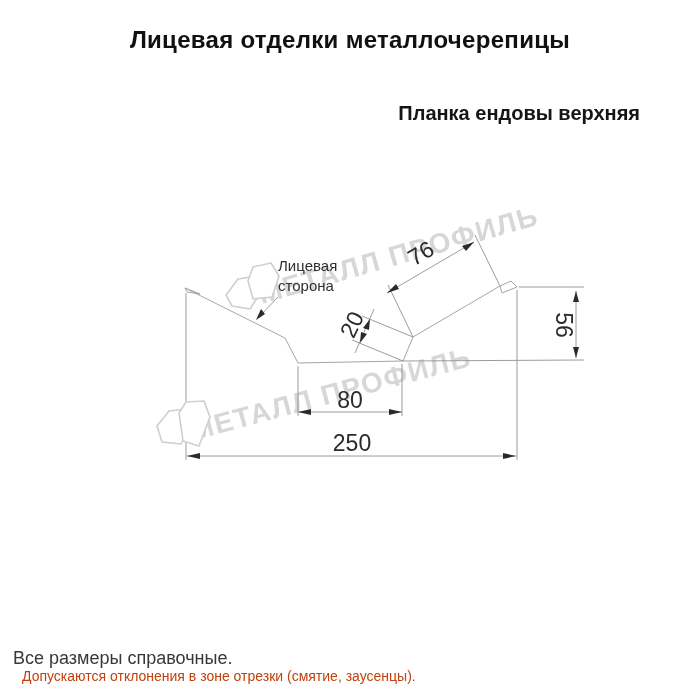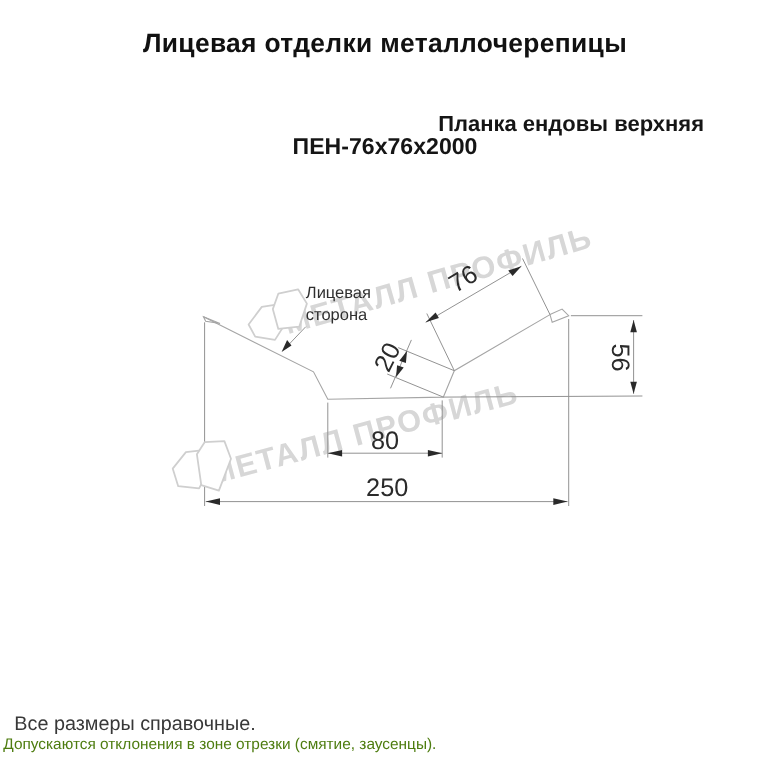--- a/index.html
+++ b/index.html
@@ -5,39 +5,38 @@
   html,body{margin:0;padding:0;background:#fff;}
   .page{position:relative;width:700px;height:700px;background:#fff;overflow:hidden;
         font-family:"Liberation Sans",sans-serif;}
   .title{position:absolute;top:26px;left:0;width:700px;text-align:center;
          font-size:24px;font-weight:bold;color:#111;letter-spacing:.3px;}
   .subtitle1{position:absolute;top:90px;left:0;width:640px;text-align:right;
          font-size:20px;font-weight:bold;color:#151515;margin-top:12px;}
   .subtitle2{position:absolute;top:122px;left:0;width:700px;text-align:center;
          font-size:21px;font-weight:bold;color:#151515;}
   .footer1{position:absolute;top:648px;left:13px;font-size:18px;color:#383838;}
-  .footer2{position:absolute;top:668px;left:3px;font-size:14px;color:#4d7c0f;}
+  .footer2{position:absolute;top:668px;left:22px;font-size:14px;color:#c2410c;}
   svg.drawing{position:absolute;left:0;top:0;}
   .pline{stroke:#a5a5a5;fill:none;stroke-width:1;}
   .dline{stroke:#919191;fill:none;stroke-width:0.9;}
   .arr{fill:#2a2a2a;stroke:none;}
   .dimtxt{font-family:"Liberation Sans",sans-serif;font-size:23px;fill:#2b2b2b;}
   .lbl{font-family:"Liberation Sans",sans-serif;font-size:15px;fill:#2f2f2f;}
   .wm{font-family:"Liberation Sans",sans-serif;font-size:28px;font-weight:bold;
       letter-spacing:1.5px;}
   .logo{stroke:#cfcfcf;fill:#ffffff;stroke-width:1.6;stroke-linejoin:round;}
 </style>
 </head>
 <body>
 
 <div class="page">
 
   <div class="title">Лицевая отделки металлочерепицы</div>
   <div class="subtitle1">Планка ендовы верхняя</div>
-  <div class="subtitle2">ПЕН-76х76х2000</div>
 
   <svg class="drawing" width="700" height="700" viewBox="0 0 700 700">
 
     <text class="wm" text-anchor="middle" transform="translate(401,264) rotate(-16)" fill="#d7d7d7">МЕТАЛЛ ПРОФИЛЬ</text>
     <text class="wm" text-anchor="middle" transform="translate(333,403) rotate(-15)" fill="#d7d7d7">МЕТАЛЛ ПРОФИЛЬ</text>
 
     <g>
       <path class="pline" d="M185 288 L285 338 L298 363 L403 361 L413 337 L500 286"></path>
       <path class="pline" d="M185 288 L200 294 L187 292 Z"></path>
       <path class="pline" d="M500 286 L511 281 L517 287 L502 293 Z"></path>

